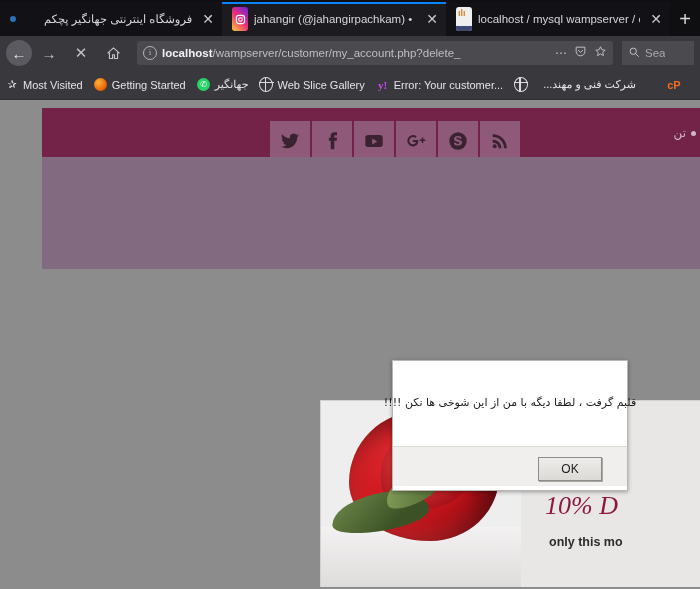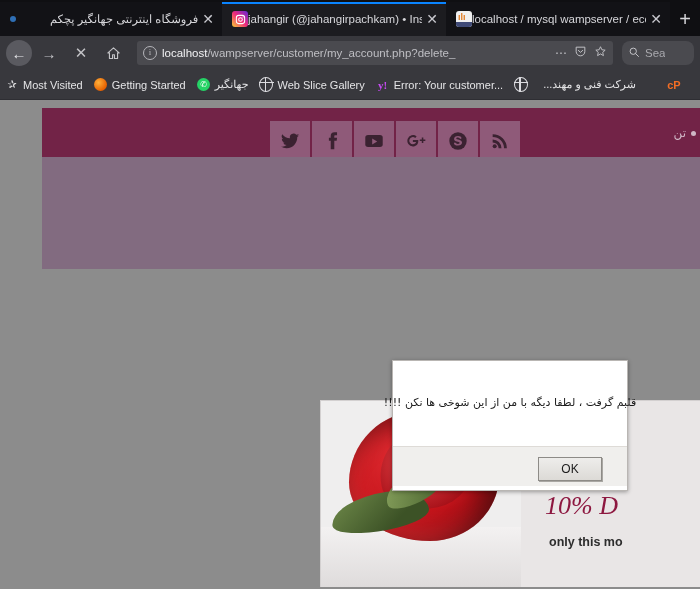--- a/index.html
+++ b/index.html
@@ -11,36 +11,36 @@
   }
   .browser{position:relative;width:700px;height:589px;overflow:hidden;}
 
   
   .tabstrip{
     position:relative;height:36px;background:#0f0f12;
     display:flex;align-items:flex-end;overflow:hidden;
   }
   .tab{
     position:relative;height:34px;display:flex;align-items:center;
-    padding:0 8px 0 10px;box-sizing:border-box;
+    gap:6px;padding:0 8px 0 10px;box-sizing:border-box;
     color:#d7d7db;font-size:11.5px;white-space:nowrap;overflow:hidden;
   }
   .tab.active{background:#1c1c20;}
   .tab.inactive{background:#121216;}
   .tab .topline{position:absolute;left:0;right:0;top:0;height:2px;background:#0a84ff;}
   .tab .tabtitle{overflow:hidden;text-overflow:clip;flex:1;}
   .tab .tabclose{color:#c9c9cf;font-size:14px;line-height:1;padding-left:4px;}
   .tab.rtl .tabtitle{direction:rtl;text-align:right;}
 
   .tab1{width:222px;}
   .tab2{width:224px;}
   .tab3{width:224px;}
 
   .tabdot{width:6px;height:6px;border-radius:50%;background:#2f6fb5;flex:none;}
-  .favicon{width:16px;height:16px;border-radius:3px;flex:none;
+  .favicon{width:16px;height:24px;border-radius:3px;flex:none;
            display:flex;align-items:center;justify-content:center;
            font-size:10px;font-weight:bold;color:#fff;}
   .fav-ig{background:linear-gradient(45deg,#f9ce34,#ee2a7b,#6228d7);}
   .fav-pma{background:#f0f0f0;color:#6c78af;position:relative;overflow:hidden;}
   .fav-pma i{position:absolute;bottom:0;left:0;right:0;height:5px;background:#3f4a77;}
   .fav-pma b{position:absolute;top:1px;left:2px;font-size:9px;color:#e07a20;}
   .newtab{
     width:30px;height:34px;display:flex;align-items:center;justify-content:center;
     color:#d7d7db;font-size:20px;background:#0f0f12;
   }
@@ -61,26 +61,26 @@
     min-width:0;
   }
   .infoicon{
     width:12px;height:12px;border-radius:50%;border:1.2px solid #b6b6bb;
     color:#b6b6bb;font-size:9px;line-height:10px;text-align:center;flex:none;
     font-family:"Liberation Serif",serif;
   }
   .urltext{
     flex:1;font-size:11.5px;color:#bfbfc4;white-space:nowrap;overflow:hidden;min-width:0;
   }
-  .urltext b{color:#f2f2f4;font-weight:normal;text-align:right;}
+  .urltext b{color:#f2f2f4;font-weight:bold;text-align:right;}
   .urlicons{display:flex;align-items:center;gap:7px;color:#c3c3c7;font-size:12px;flex:none;}
   .shield{font-size:13px;}
   .star{font-size:13px;}
   .searchwrap{
-    width:72px;height:24px;background:#4a4a4f;border-radius:8px;
+    width:72px;height:24px;background:#4a4a4f;border-radius:0;
     display:flex;align-items:center;padding:0 6px;box-sizing:border-box;gap:5px;flex:none;
   }
   .searchwrap .sq{color:#c3c3c7;font-size:12px;}
   .searchwrap .sp{font-size:11.5px;color:#a9a9ae;white-space:nowrap;overflow:hidden;}
 
   
   .bookmarks{
     height:30px;background:#38383d;display:flex;align-items:center;
     padding:0 5px;box-sizing:border-box;gap:11px;overflow:hidden;
     border-bottom:1px solid #2e2e33;

